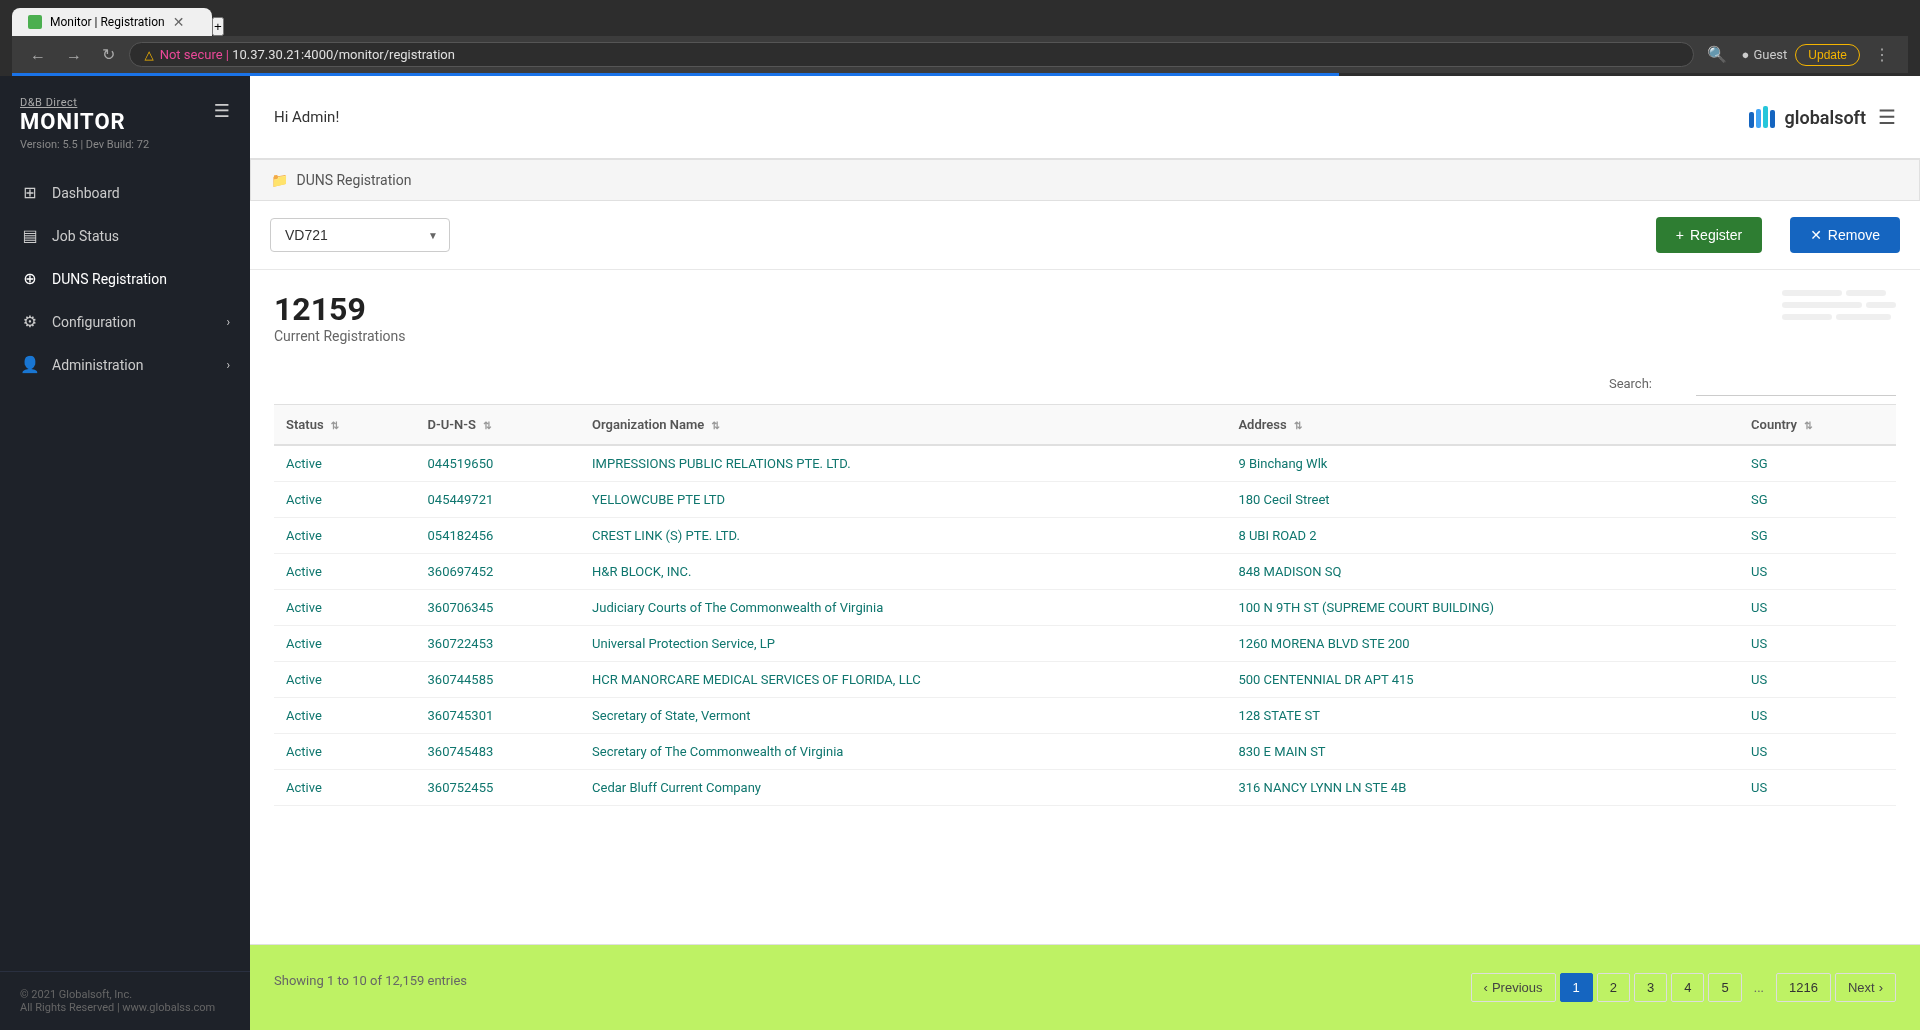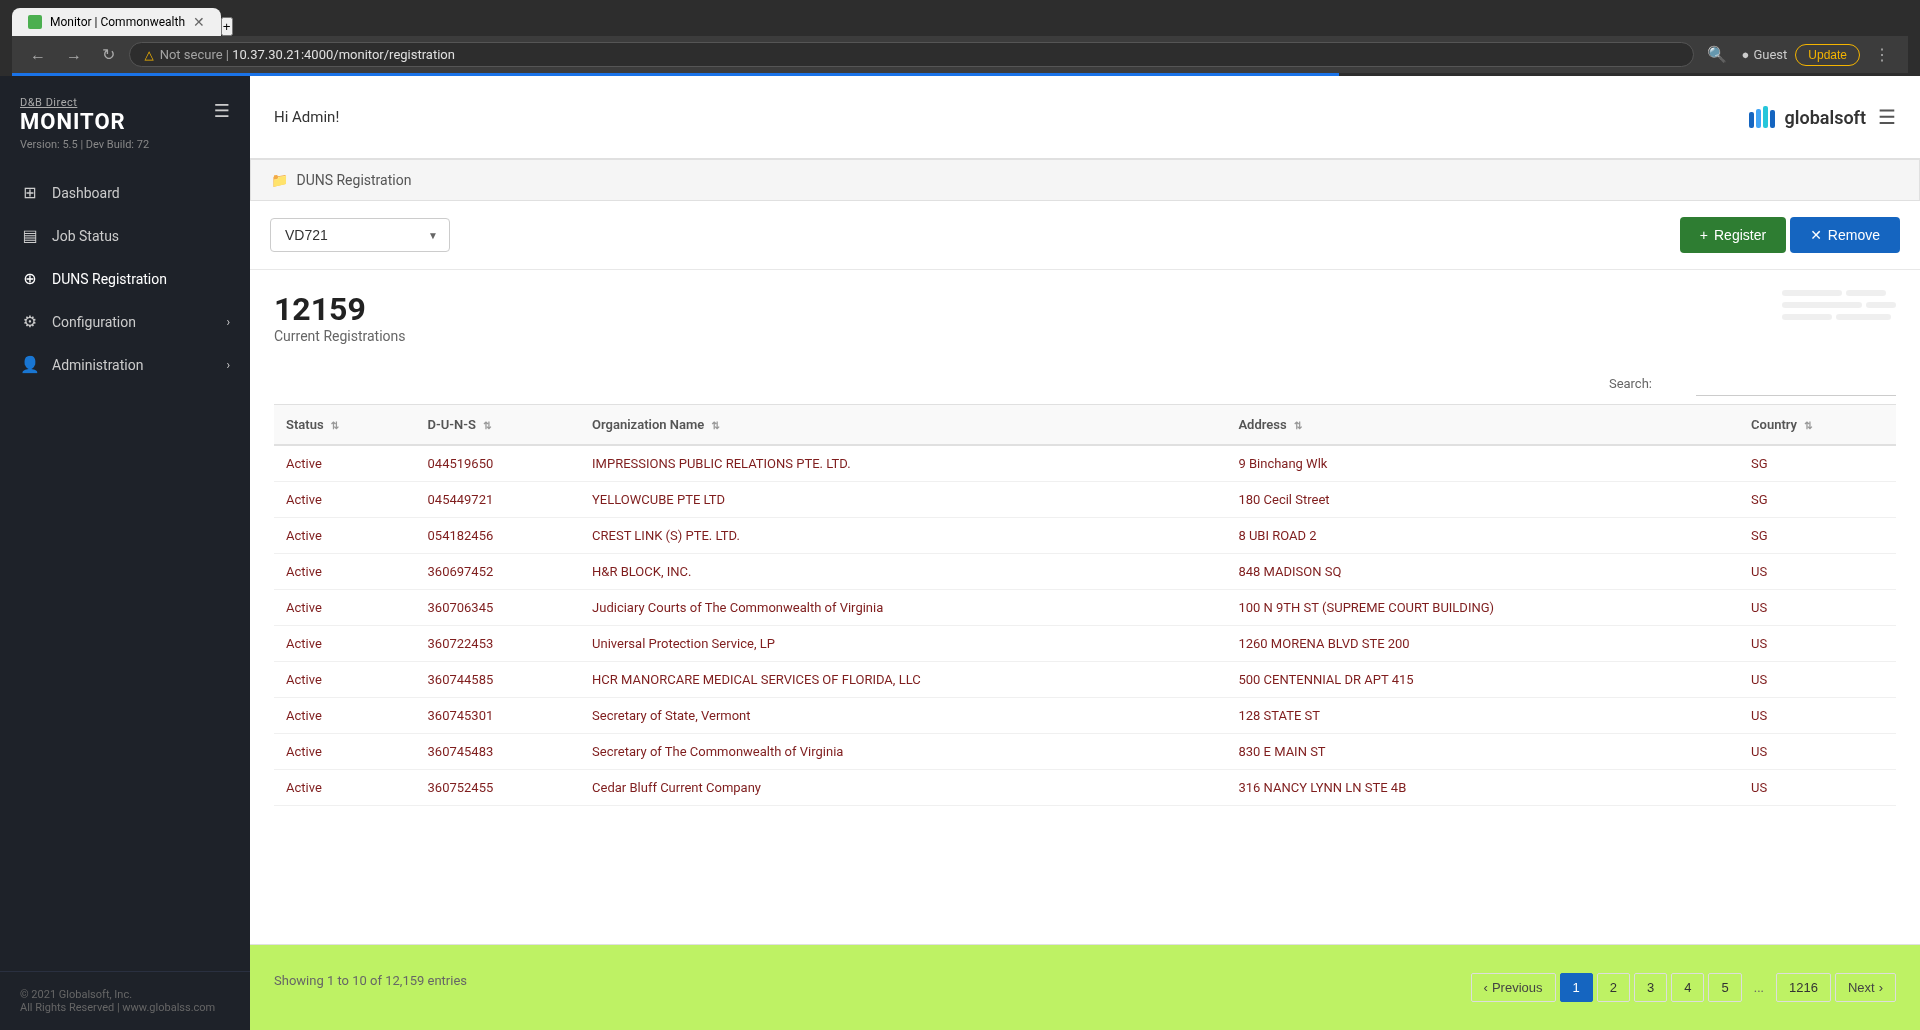--- a/index.html
+++ b/index.html
@@ -50,21 +50,21 @@
     .top-menu-btn { background: none; border: none; font-size: 20px; cursor: pointer; color: #555; }
 
     
     .page-content { flex: 1; overflow-y: auto; padding: 0; }
 
     
     .section-header { background: #f5f5f5; border: 1px solid #e0e0e0; padding: 12px 20px; display: flex; align-items: center; gap: 8px; color: #555; font-size: 14px; margin: 0; }
     .section-header-icon { color: #888; }
 
     
-    .controls-bar { padding: 16px 20px; display: flex; align-items: center; gap: 4px; border-bottom: 1px solid #e8e8e8; }
+    .controls-bar { padding: 16px 20px; display: flex; align-items: center; gap: 28px; border-bottom: 1px solid #e8e8e8; }
     .dropdown-select { padding: 8px 36px 8px 14px; border: 1px solid #ccc; border-radius: 4px; background: #fff; font-size: 14px; color: #333; appearance: none; cursor: pointer; min-width: 180px; position: relative; }
     .dropdown-wrapper { position: relative; display: inline-block; }
     .dropdown-wrapper::after { content: '▼'; position: absolute; right: 12px; top: 50%; transform: translateY(-50%); font-size: 10px; color: #666; pointer-events: none; }
     .btn-register { background: #2e7d32; color: #fff; border: none; padding: 10px 20px; border-radius: 4px; cursor: pointer; font-size: 14px; display: flex; align-items: center; gap: 6px; margin-left: auto; }
     .btn-remove { background: #1565c0; color: #fff; border: none; padding: 10px 20px; border-radius: 4px; cursor: pointer; font-size: 14px; display: flex; align-items: center; gap: 6px; }
 
     
     .stats-section { padding: 20px 24px; display: flex; align-items: flex-start; justify-content: space-between; }
     .stats-left { }
     .stats-count { font-size: 32px; font-weight: 700; color: #222; }
@@ -76,50 +76,50 @@
     
     .table-section { padding: 0 24px 24px; }
     .search-bar { display: flex; justify-content: flex-end; padding: 8px 0; border-bottom: 1px solid #e0e0e0; margin-bottom: 0; gap: 36px; }
     .search-input { border: none; border-bottom: 1px solid #ccc; padding: 4px 8px; font-size: 13px; color: #333; outline: none; min-width: 200px; }
     .search-label { font-size: 13px; color: #666; margin-right: 8px; padding: 4px 0; }
 
     table { width: 100%; border-collapse: collapse; font-size: 13px; }
     thead tr { background: #f9f9f9; border-bottom: 2px solid #e0e0e0; }
     th { padding: 12px 12px; text-align: left; color: #555; font-weight: 600; font-size: 13px; white-space: nowrap; cursor: pointer; }
     th .sort-icon { margin-left: 4px; color: #999; font-size: 10px; }
-    td { padding: 10px 12px; border-bottom: 1px solid #f0f0f0; color: #7f1d1d; }
+    td { padding: 10px 12px; border-bottom: 1px solid #f0f0f0; color: #0f766e; }
 
     
     .pagination-bar { display: flex; align-items: flex-start; justify-content: space-between; padding: 28px 24px; border-top: 1px solid #e0e0e0; background: #bef264; flex-shrink: 0; }
     .pagination-info { font-size: 13px; color: #666; }
     .pagination-controls { display: flex; align-items: center; gap: 4px; }
     .page-btn { background: none; border: 1px solid #ddd; padding: 6px 12px; font-size: 13px; cursor: pointer; color: #333; border-radius: 2px; }
     .page-btn.active { background: #1565c0; color: #fff; border-color: #1565c0; }
     .page-btn.prev-next { display: flex; align-items: center; gap: 4px; color: #444; }
     .page-ellipsis { padding: 6px 8px; color: #666; font-size: 13px; }
   </style>
 </head>
 <body>
 
 <div class="browser-chrome">
   <div class="browser-tabs">
     <div class="browser-tab">
       <span class="favicon"></span>
-      <span>Monitor | Commonwealth</span>
+      <span>Monitor | Registration</span>
       <span class="close-tab">✕</span>
     </div>
     <button class="new-tab">+</button>
   </div>
   <div class="browser-toolbar">
     <button class="browser-nav-btn">←</button>
     <button class="browser-nav-btn">→</button>
     <button class="browser-nav-btn">↻</button>
     <div class="address-bar">
       <span class="lock-icon">△</span>
-      <span class="url-text"><span style="color:#a3a3a3;">Not secure  |  </span><span>10.37.30.21:4000/monitor/registration</span></span>
+      <span class="url-text"><span style="color:#ec4899;">Not secure  |  </span><span>10.37.30.21:4000/monitor/registration</span></span>
     </div>
     <div class="browser-right">
       <button class="browser-icon-btn">🔍</button>
       <div class="guest-btn">
         <span>●</span>
         <span>Guest</span>
       </div>
       <button class="update-btn">Update</button>
       <button class="browser-icon-btn">⋮</button>
     </div>

